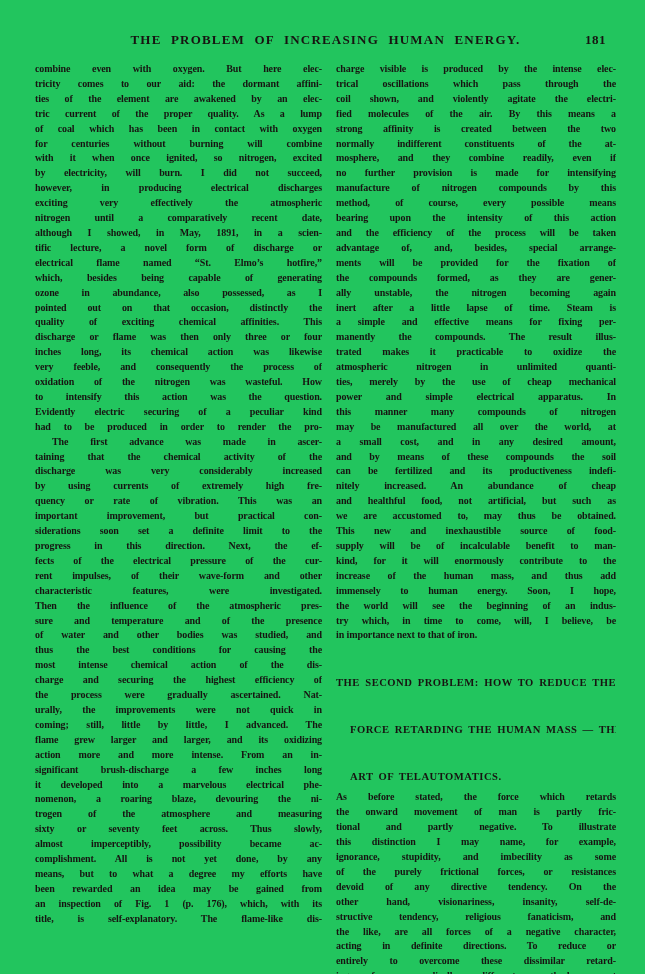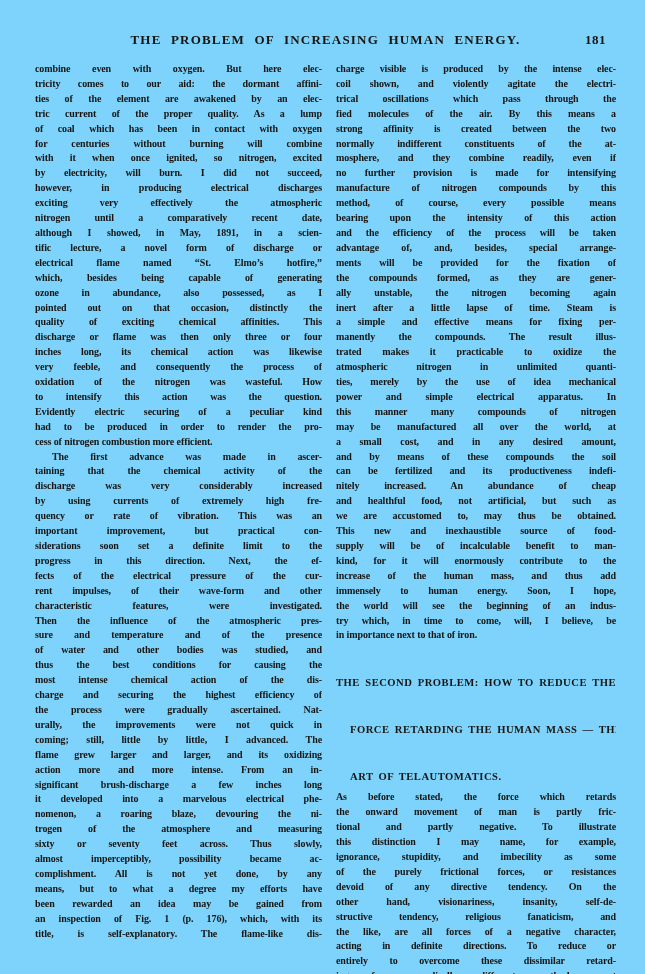--- a/index.html
+++ b/index.html
@@ -7,21 +7,21 @@
     padding: 0;
     width: 645px;
     height: 974px;
     background: #fdfdfb;
     overflow: hidden;
   }
   .page {
     position: relative;
     width: 645px;
     height: 974px;
-    background: #7dd3fc;
+    background: #22c55e;
     color: #171411;
     font-family: "Liberation Serif", "DejaVu Serif", serif;
     box-sizing: border-box;
     padding: 32px 29px 0 35px;
   }
   .header {
     position: relative;
     height: 15px;
     margin-bottom: 15px;
   }
@@ -122,21 +122,20 @@
           <div class="line">ozone in abundance, also possessed, as I</div>
           <div class="line">pointed out on that occasion, distinctly the</div>
           <div class="line">quality of exciting chemical affinities.  This</div>
           <div class="line">discharge or flame was then only three or four</div>
           <div class="line">inches long, its chemical action was likewise</div>
           <div class="line">very feeble, and consequently the process of</div>
           <div class="line">oxidation of the nitrogen was wasteful.  How</div>
           <div class="line">to intensify this action was the question.</div>
           <div class="line">Evidently electric securing of a peculiar kind</div>
           <div class="line">had to be produced in order to render the pro-</div>
-          <div class="line para-end">cess of nitrogen combustion more efficient.</div>
         </div>
         <div class="paragraph indent">
           <div class="line first-indent">The first advance was made in ascer-</div>
           <div class="line">taining that the chemical activity of the</div>
           <div class="line">discharge was very considerably increased</div>
           <div class="line">by using currents of extremely high fre-</div>
           <div class="line">quency or rate of vibration.  This was an</div>
           <div class="line">important improvement, but practical con-</div>
           <div class="line">siderations soon set a definite limit to the</div>
           <div class="line">progress in this direction.  Next, the ef-</div>
@@ -163,41 +162,41 @@
           <div class="line">complishment.  All is not yet done, by any</div>
           <div class="line">means, but to what a degree my efforts have</div>
           <div class="line">been rewarded an idea may be gained from</div>
           <div class="line">an inspection of Fig. 1 (p. 176), which, with its</div>
           <div class="line">title, is self-explanatory.  The flame-like dis-</div>
         </div>
       </div>
     <div class="column right">
         <div class="paragraph">
           <div class="line">charge visible is produced by the intense elec-</div>
+          <div class="line">trical oscillations which pass through the</div>
           <div class="line">coil shown, and violently agitate the electri-</div>
-          <div class="line">trical oscillations which pass through the</div>
           <div class="line">fied molecules of the air.  By this means a</div>
           <div class="line">strong affinity is created between the two</div>
           <div class="line">normally indifferent constituents of the at-</div>
           <div class="line">mosphere, and they combine readily, even if</div>
           <div class="line">no further provision is made for intensifying</div>
           <div class="line">manufacture of nitrogen compounds by this</div>
           <div class="line">method, of course, every possible means</div>
           <div class="line">bearing upon the intensity of this action</div>
           <div class="line">and the efficiency of the process will be taken</div>
           <div class="line">advantage of, and, besides, special arrange-</div>
           <div class="line">ments will be provided for the fixation of</div>
           <div class="line">the compounds formed, as they are gener-</div>
           <div class="line">ally unstable, the nitrogen becoming again</div>
           <div class="line">inert after a little lapse of time.  Steam is</div>
           <div class="line">a simple and effective means for fixing per-</div>
           <div class="line">manently the compounds.  The result illus-</div>
           <div class="line">trated makes it practicable to oxidize the</div>
           <div class="line">atmospheric nitrogen in unlimited quanti-</div>
-          <div class="line">ties, merely by the use of idea mechanical</div>
+          <div class="line">ties, merely by the use of cheap mechanical</div>
           <div class="line">power and simple electrical apparatus.  In</div>
           <div class="line">this manner many compounds of nitrogen</div>
           <div class="line">may be manufactured all over the world, at</div>
           <div class="line">a small cost, and in any desired amount,</div>
           <div class="line">and by means of these compounds the soil</div>
           <div class="line">can be fertilized and its productiveness indefi-</div>
           <div class="line">nitely increased.  An abundance of cheap</div>
           <div class="line">and healthful food, not artificial, but such as</div>
           <div class="line">we are accustomed to, may thus be obtained.</div>
           <div class="line">This new and inexhaustible source of food-</div>

